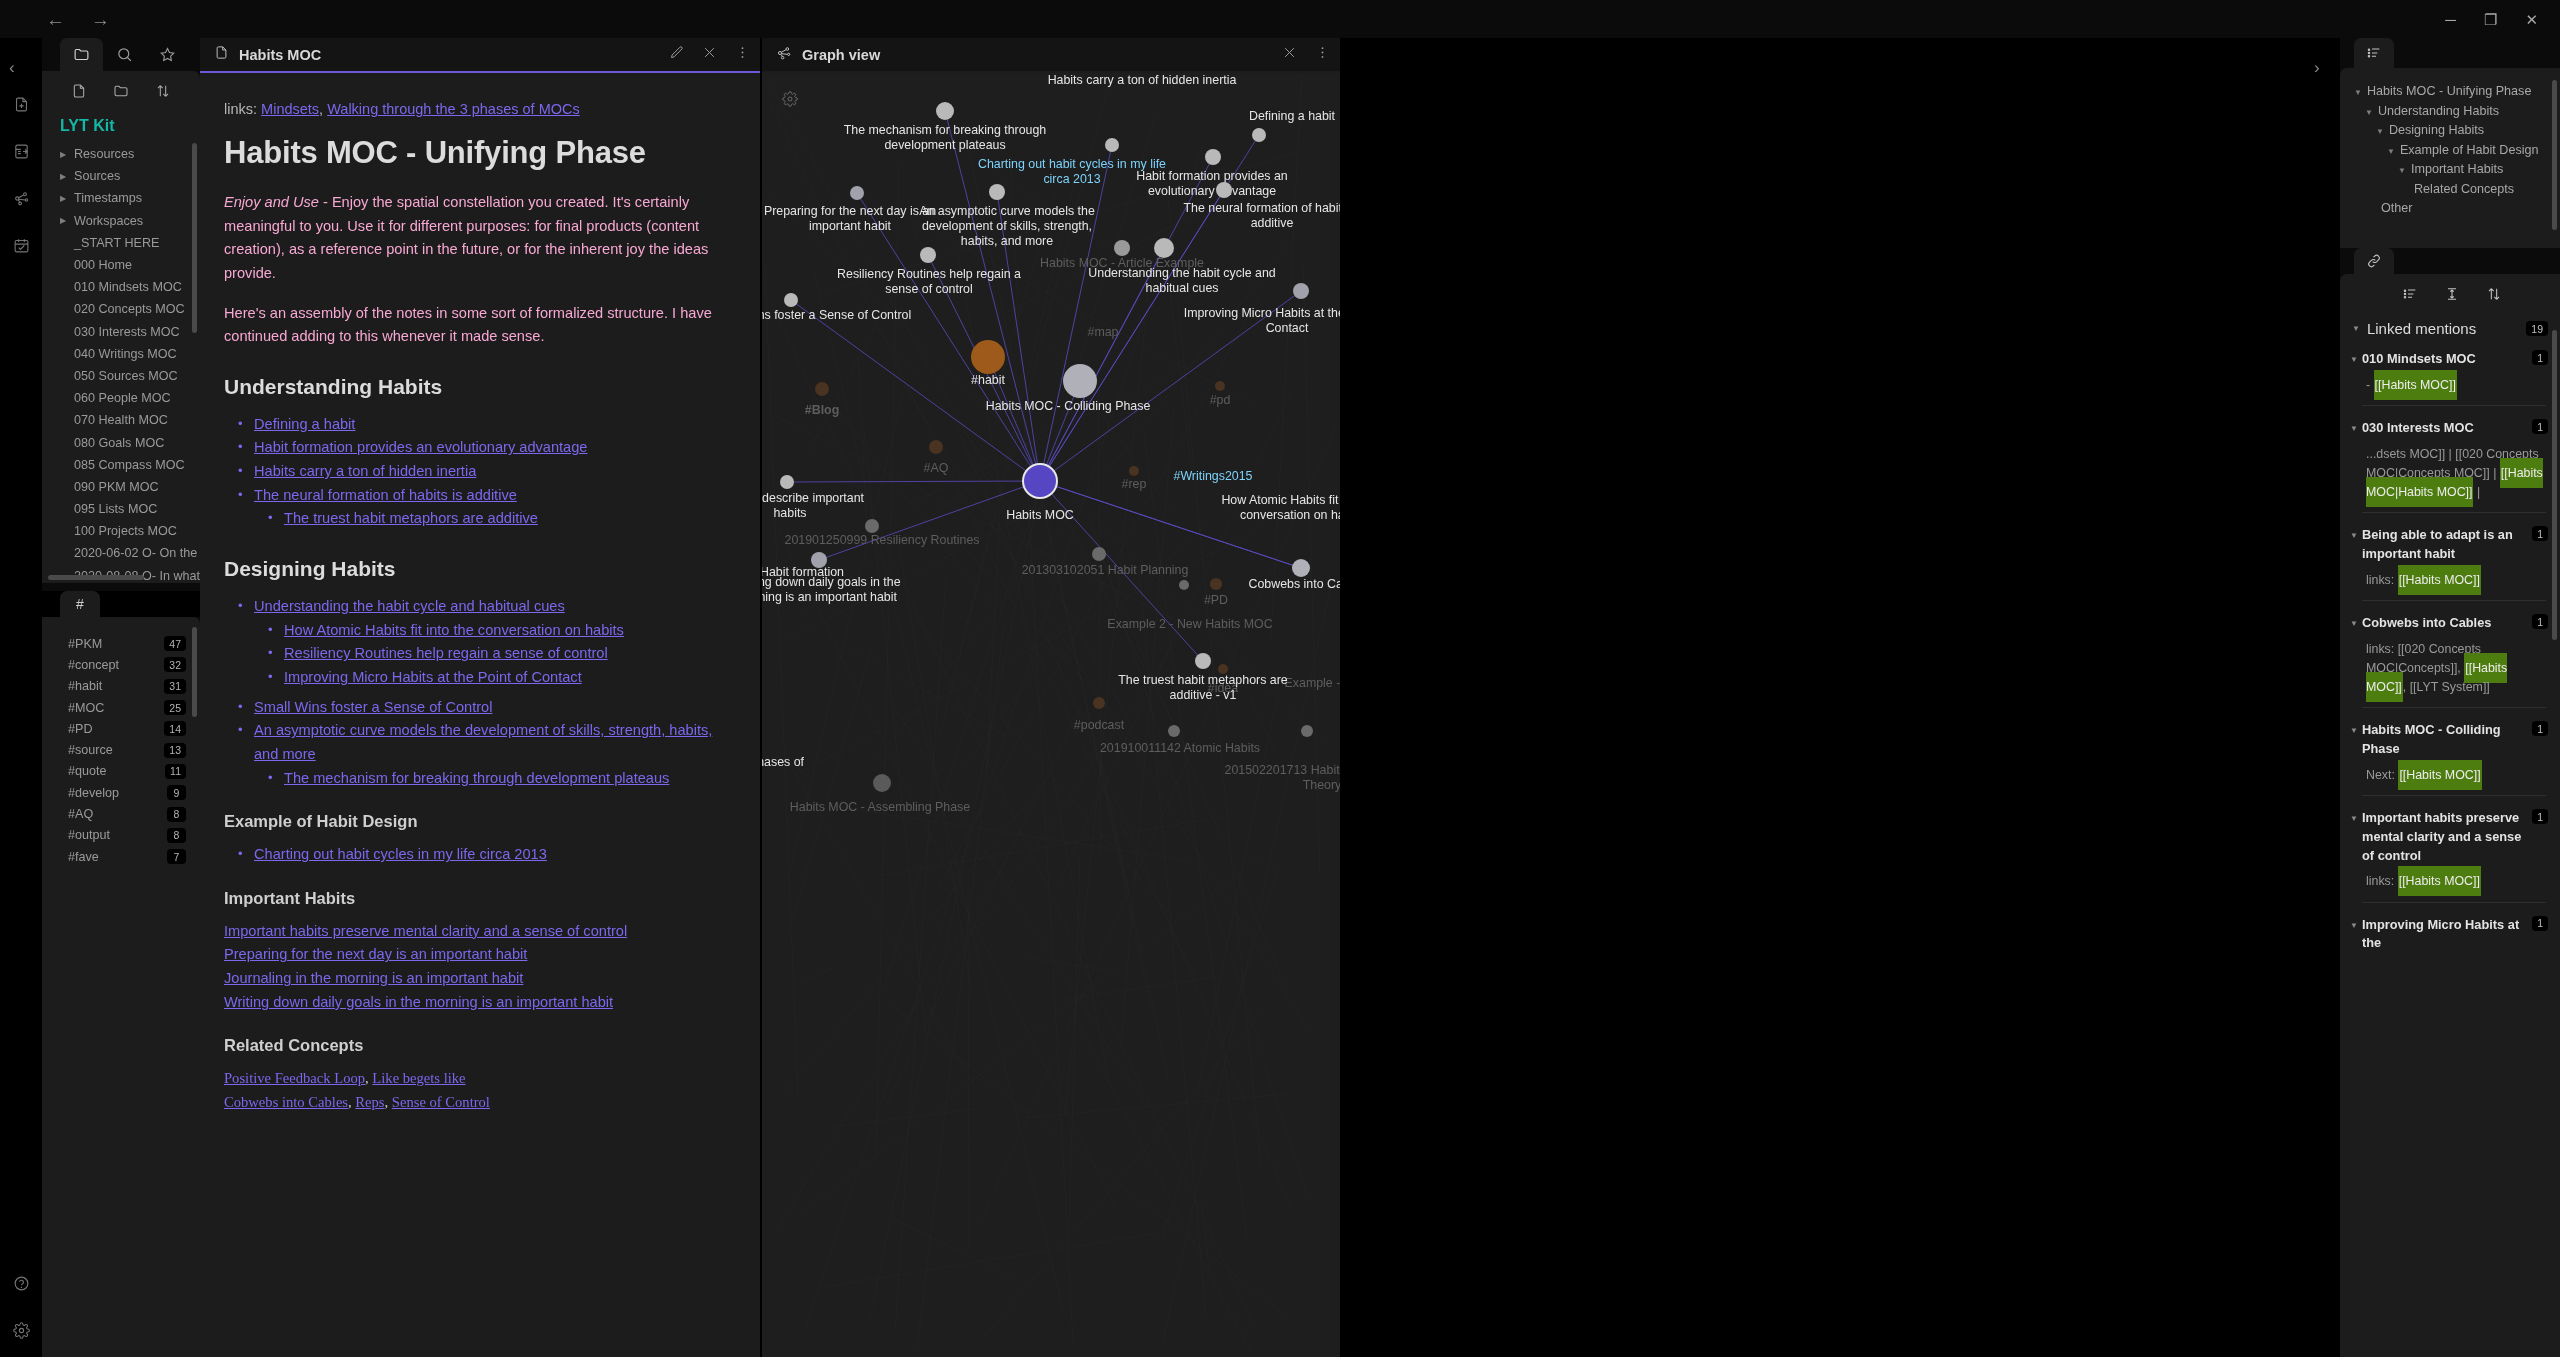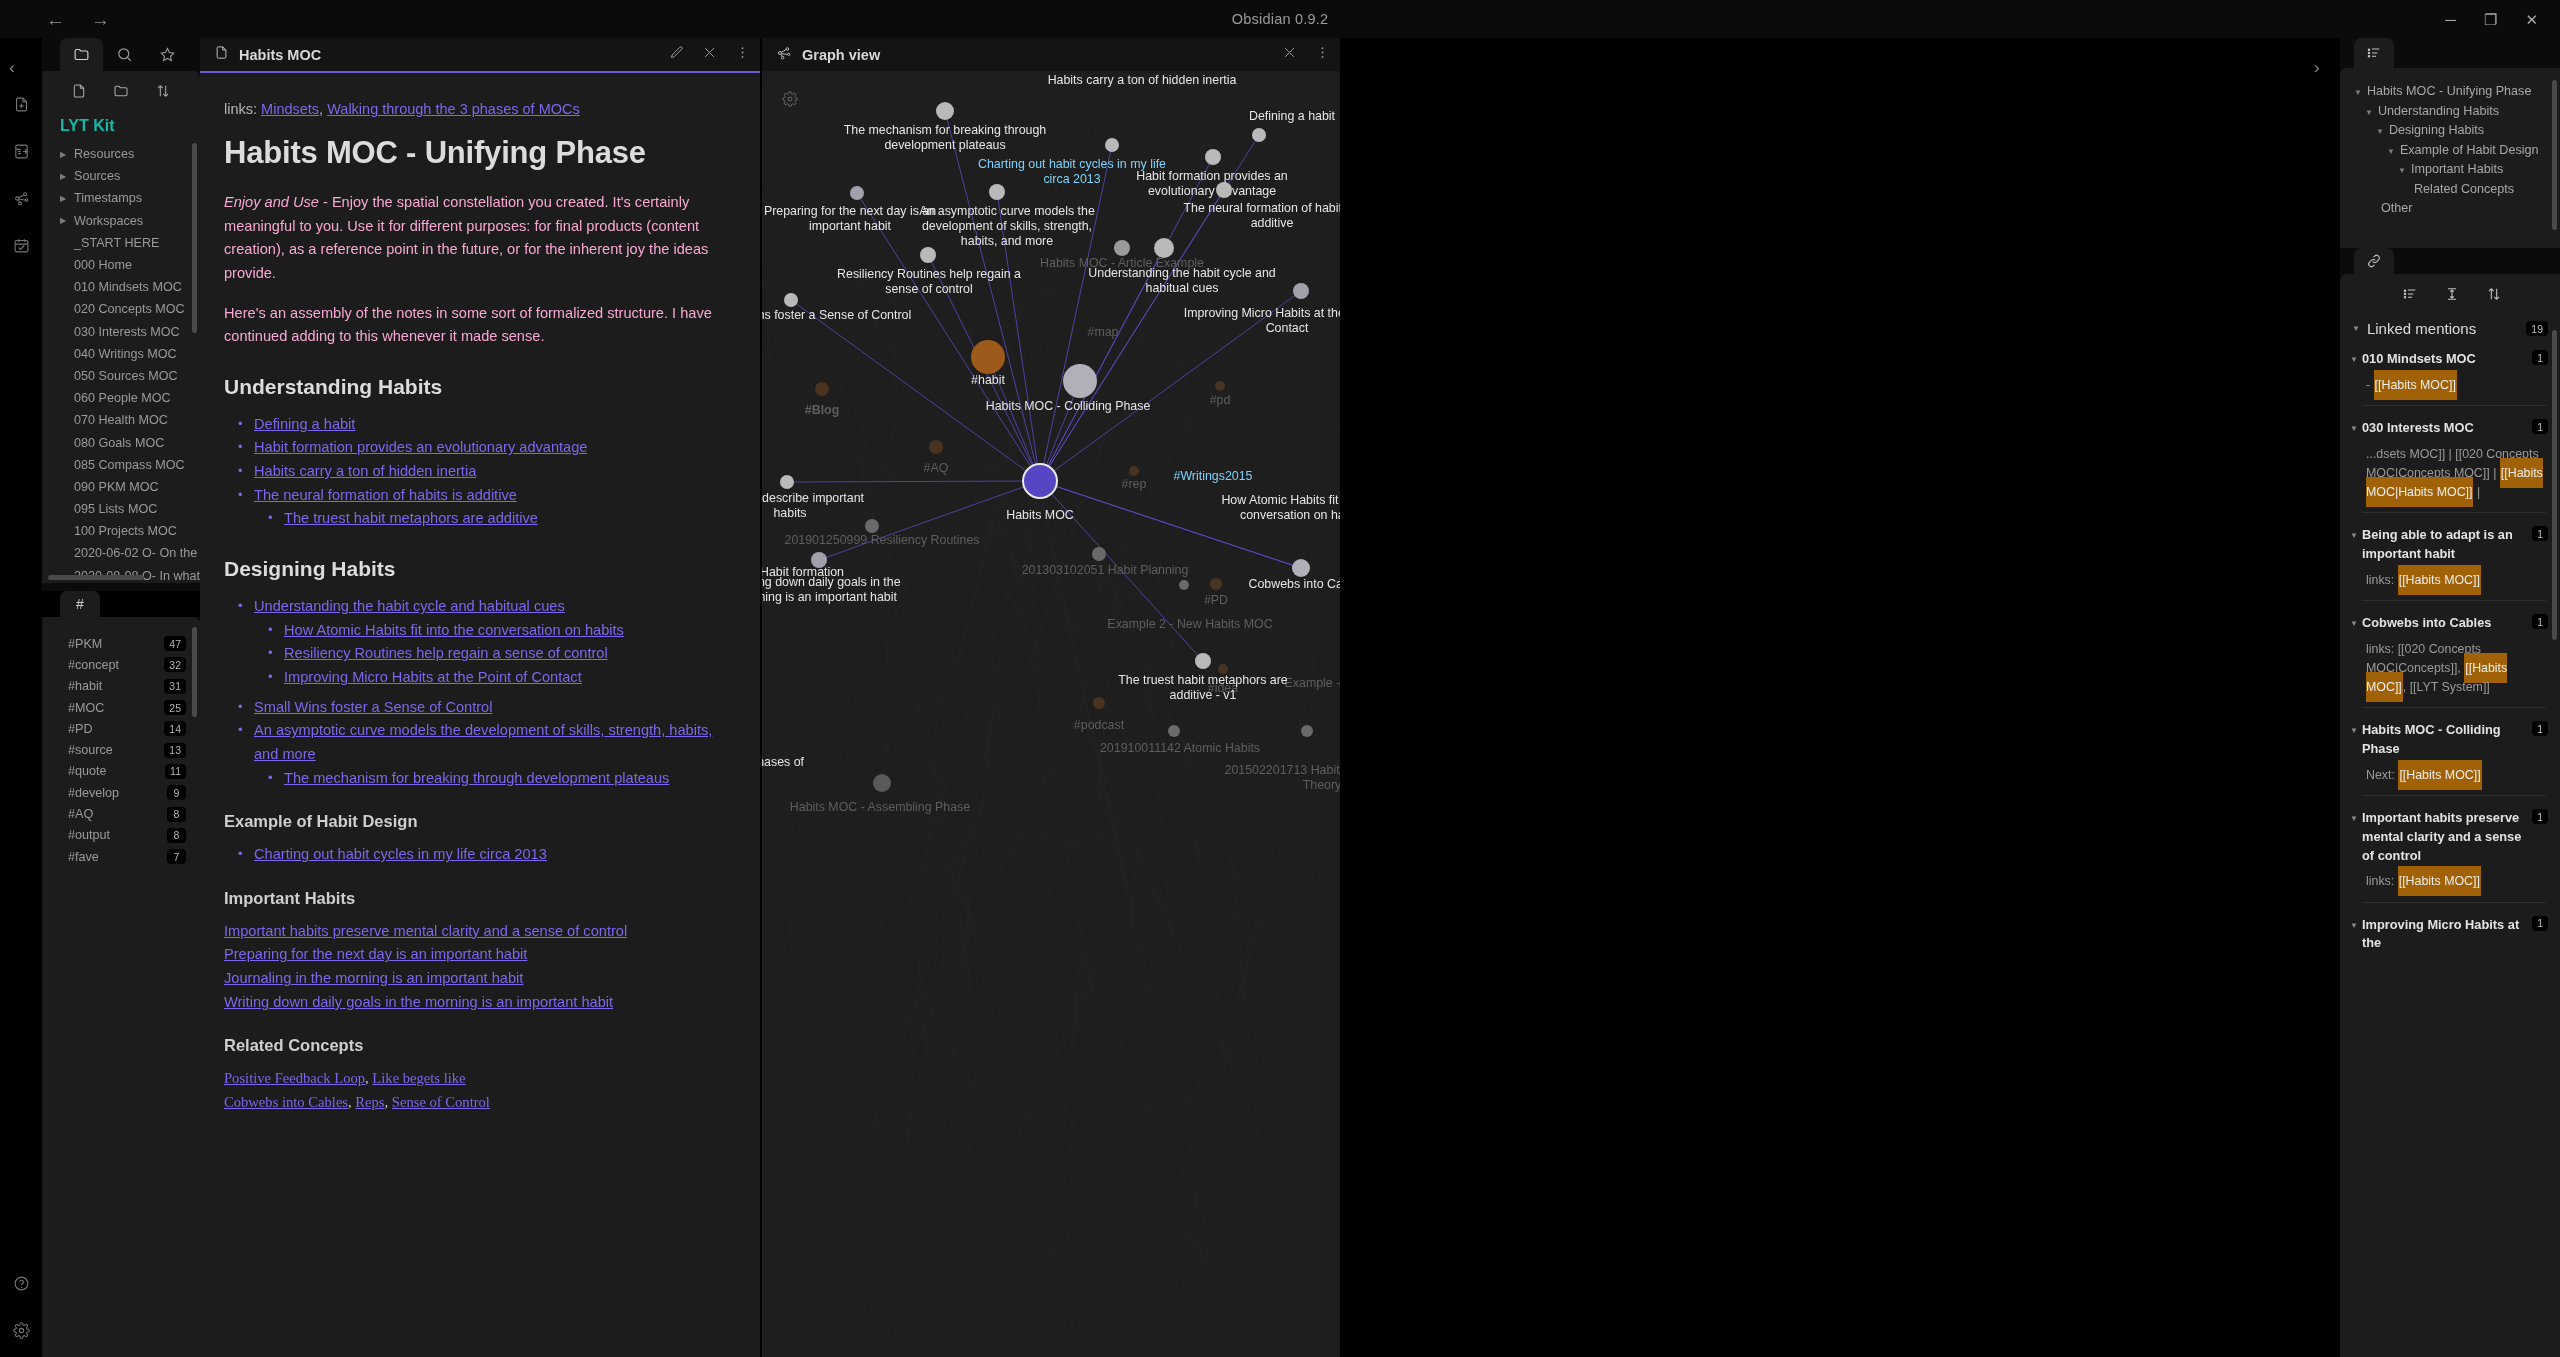--- a/index.html
+++ b/index.html
@@ -196,33 +196,32 @@
   .bl-toolbar .tbi { color: #c4c4c4; cursor: pointer; }
   .lm-head { display: flex; align-items: center; justify-content: space-between; padding: 0 4px 0 0; }
   .lm-head-left { display: flex; align-items: center; color: #dcdcdc; font-size: 15px; }
   .lm-head-left .caret { color: #8a8a8a; font-size: 8px; margin-right: 7px; }
   .lm-badge { background: #000; color: #c0c0c0; font-size: 10.5px; border-radius: 4px; padding: 1.5px 5px; }
   .lm-group { padding-top: 13px; }
   .lm-title { display: flex; align-items: flex-start; justify-content: space-between; padding-right: 4px; }
   .lm-title-txt { color: #e3e3e3; font-size: 12.8px; font-weight: 700; line-height: 1.45; padding-left: 10px; position: relative; }
   .lm-title-txt .caret { position: absolute; left: -2px; top: 4px; color: #8a8a8a; font-size: 8px; }
   .lm-ctx { color: #9a9a9a; font-size: 12.4px; line-height: 1.52; padding: 7px 6px 0 14px; }
-  .hl { background: #a16207; color: #ededed; padding: 8px 1px; }
+  .hl { background: #4d7c0f; color: #ededed; padding: 8px 1px; }
   .lm-div { height: 1px; background: #2e2e2e; margin: 11px 6px 0 10px; }
   .rp-scroll { position: absolute; right: 3px; top: 56px; width: 5px; height: 310px; background: #4a4a4a; border-radius: 3px; }
 </style>
 </head>
 <body>
 
 <div class="titlebar">
   <div class="tb-nav">
     <span class="tb-arrow">←</span>
     <span class="tb-arrow">→</span>
   </div>
-  <div class="tb-title">Obsidian 0.9.2</div>
   <div class="tb-winbtns">
     <span class="tb-winbtn">─</span>
     <span class="tb-winbtn">❐</span>
     <span class="tb-winbtn">✕</span>
   </div>
 </div>
 
 <div class="ribbon">
   <span class="ribbon-ic" style="margin-top:58px">
     <svg width="17" height="17" viewBox="0 0 24 24" fill="none" stroke="currentColor" stroke-width="1.6">

